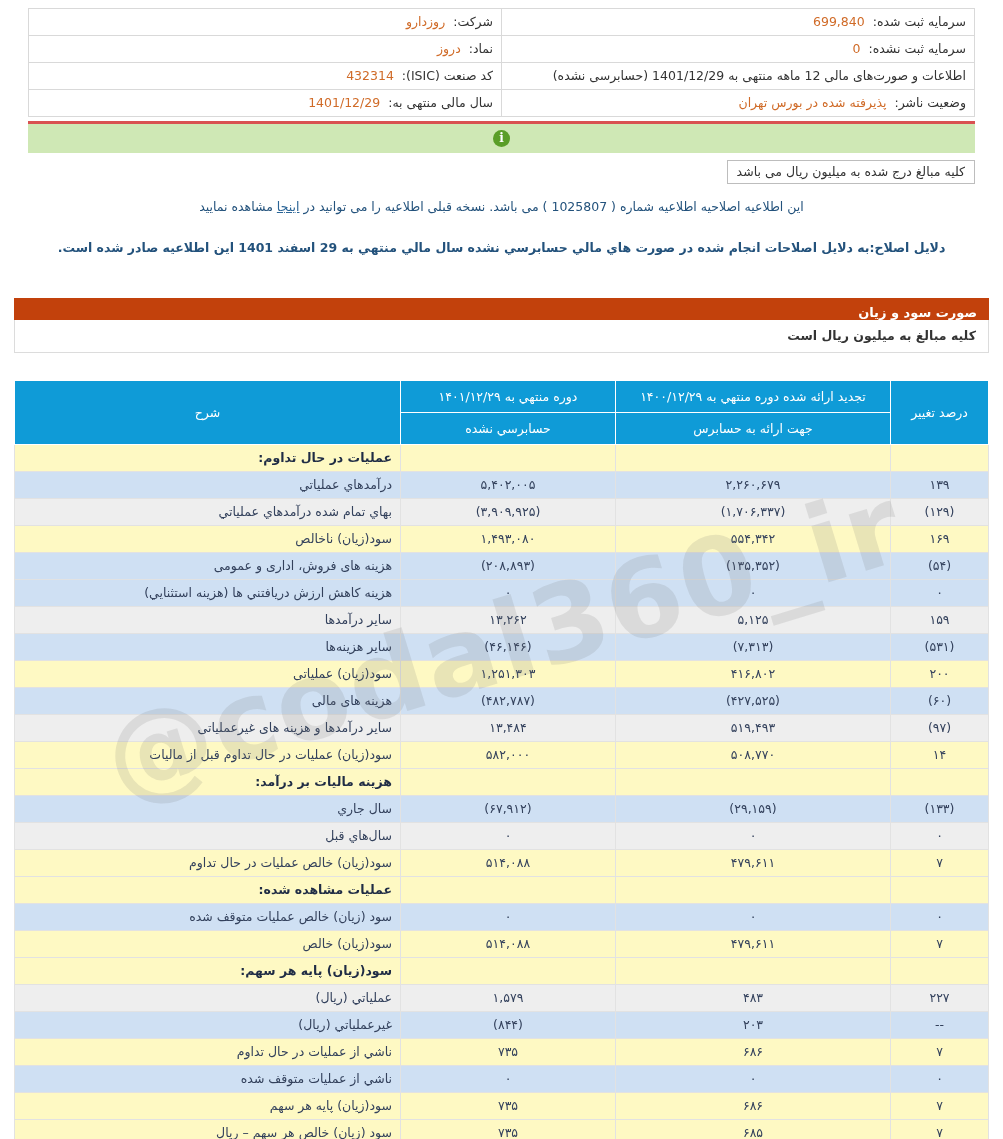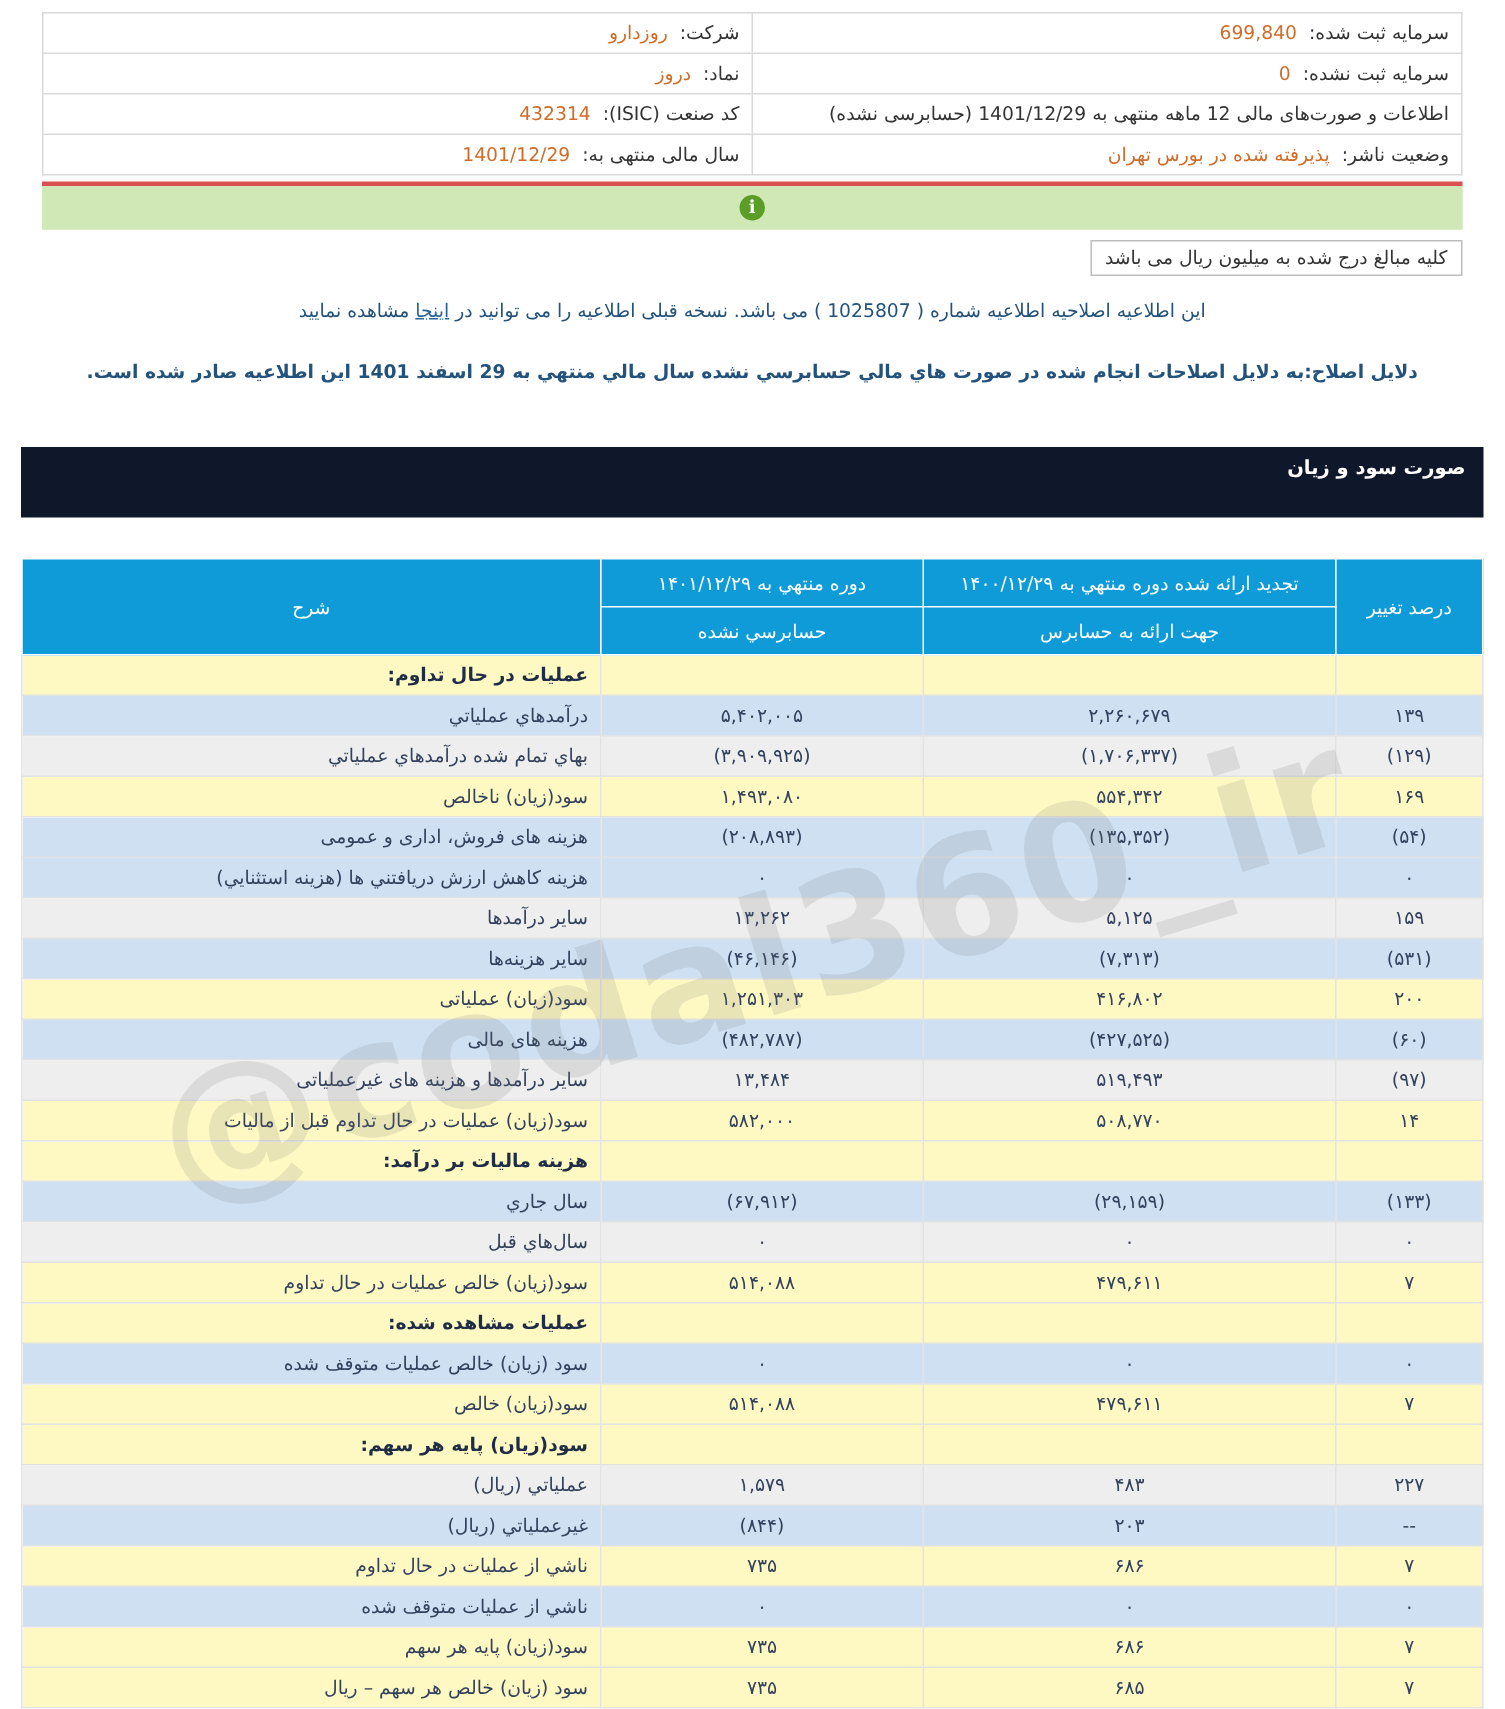--- a/index.html
+++ b/index.html
@@ -122,25 +122,25 @@
     font-size: 12.5px;
     color: #23527c;
     font-weight: bold;
     padding: 22px 28px 0 28px;
     line-height: 1.5;
   }
 
   
   .sect-wrap { padding: 0 14px; margin-top: 40px; }
   .sect-head {
-    background: #0f172a;
+    background: #c2410c;
     color: #ffffff;
     font-size: 13px;
     font-weight: bold;
-    padding: 7px 12px 25px 12px;
+    padding: 7px 12px 0 12px;
     text-align: right;
   }
   .sect-sub {
     border: 1px solid #dcdcdc;
     border-top: none;
     background: #ffffff;
     color: #333;
     font-size: 12.5px;
     font-weight: bold;
     padding: 8px 12px 9px 12px;
@@ -258,20 +258,21 @@
 <div class="notice">
   <span>این اطلاعیه اصلاحیه اطلاعیه شماره ( 1025807 ) می باشد. نسخه قبلی اطلاعیه را می توانید در</span>
   <a href="#">اینجا</a>
   <span>مشاهده نمایید</span>
 </div>
 
 <div class="notice-reason">دلایل اصلاح:به دلایل اصلاحات انجام شده در صورت هاي مالي حسابرسي نشده سال مالي منتهي به 29 اسفند 1401 این اطلاعیه صادر شده است.</div>
 
 <div class="sect-wrap">
   <div class="sect-head">صورت سود و زیان</div>
+  <div class="sect-sub">کلیه مبالغ به میلیون ریال است</div>
 </div>
 
 <div class="fin-wrap">
   <table class="fin">
     <colgroup>
       <col class="c-pct">
         <col class="c-prev">
         <col class="c-cur">
         <col class="c-desc">
     </colgroup>

